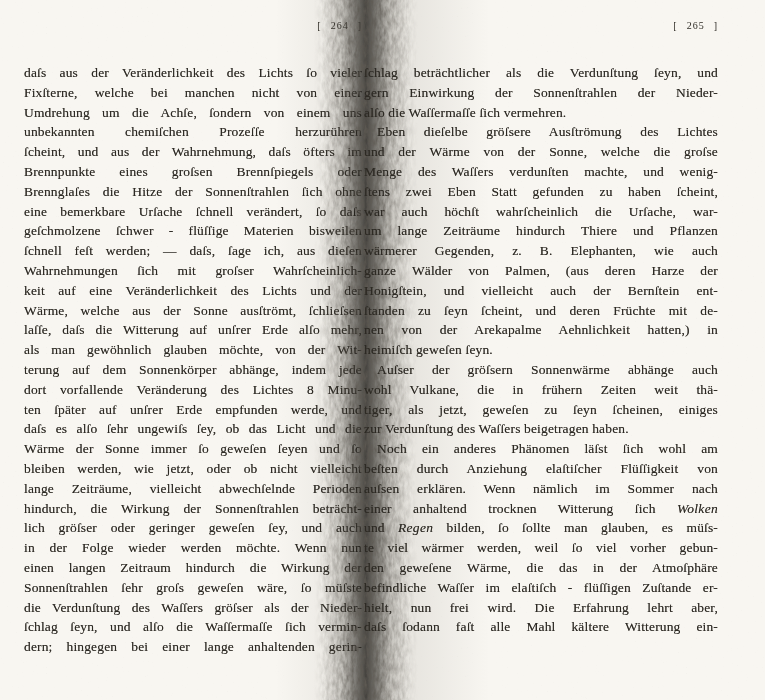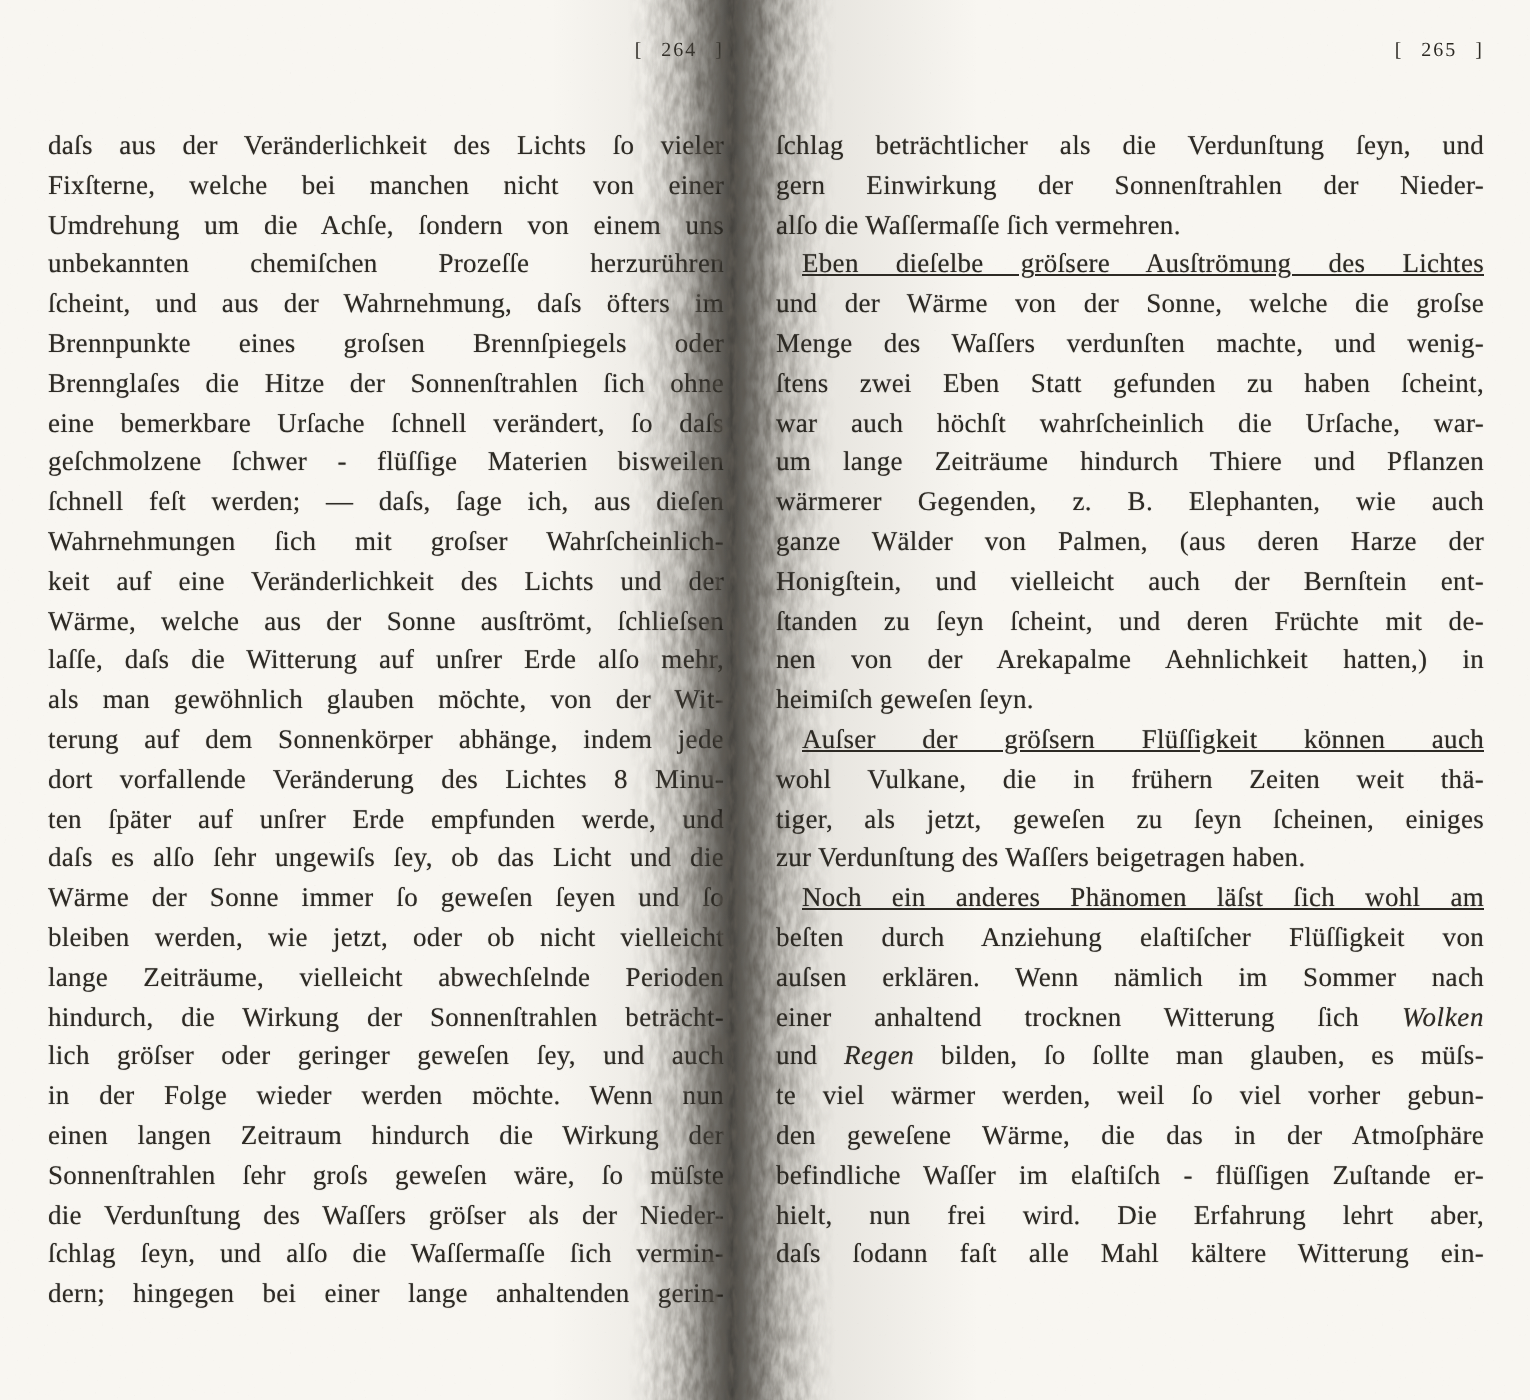--- a/index.html
+++ b/index.html
@@ -21,38 +21,38 @@
     background:linear-gradient(to right,
       rgba(120,115,105,0) 0%,
       rgba(120,115,105,0) 36%,
       rgba(100,95,85,0.10) 45%,
       rgba(100,95,85,0.10) 55%,
       rgba(120,115,105,0) 64%,
       rgba(120,115,105,0) 100%);
   }
   .page{position:absolute;top:0;height:700px;}
   .page-left{left:24px;width:338px;}
-  .page-right{left:388px;width:354px;}
+  .page-right{left:364px;width:354px;}
   .pagenum{
     position:absolute;top:20px;left:0;right:0;
     text-align:right;font-size:10px;
     letter-spacing:1px;word-spacing:0.55em;
     color:var(--ink);
   }
   .page-right .pagenum{text-indent:-20px;}
   .body{position:absolute;top:63px;left:0;right:0;}
   .line{
     height:19.8px;line-height:19.8px;font-size:13.5px;
     letter-spacing:0.15px;
     text-align:justify;text-align-last:justify;
     white-space:nowrap;overflow:visible;
     text-shadow:0 0 0.5px rgba(45,42,36,0.55);
   }
   .line.end{text-align-last:left;}
-  .line.indent{text-indent:13px;text-decoration:underline;}
+  .line.indent{text-indent:13px;}
   .line i{font-style:italic;letter-spacing:0.3px;}
   
   .gutter-core{
     position:absolute;left:322px;top:0;width:88px;height:700px;pointer-events:none;
     background:linear-gradient(to right,
       rgba(40,37,30,0) 0%,
       rgba(40,37,30,0.18) 22%,
       rgba(30,28,23,0.62) 42%,
       rgba(27,25,21,0.80) 50%,
       rgba(30,28,23,0.62) 58%,
@@ -137,21 +137,21 @@
         <div class="line">Menge des Waſſers verdunſten machte, und wenig-</div>
         <div class="line">ſtens zwei Eben Statt gefunden zu haben ſcheint,</div>
         <div class="line">war auch höchſt wahrſcheinlich die Urſache, war-</div>
         <div class="line">um lange Zeiträume hindurch Thiere und Pflanzen</div>
         <div class="line">wärmerer Gegenden, z. B. Elephanten, wie auch</div>
         <div class="line">ganze Wälder von Palmen, (aus deren Harze der</div>
         <div class="line">Honigſtein, und vielleicht auch der Bernſtein ent-</div>
         <div class="line">ſtanden zu ſeyn ſcheint, und deren Früchte mit de-</div>
         <div class="line">nen von der Arekapalme Aehnlichkeit hatten,) in</div>
         <div class="line end">heimiſch geweſen ſeyn.</div>
-        <div class="line indent">Auſser der gröſsern Flüſſigkeit können auch</div>
+        <div class="line indent">Auſser der gröſsern Sonnenwärme abhänge auch</div>
         <div class="line">wohl Vulkane, die in frühern Zeiten weit thä-</div>
         <div class="line">tiger, als jetzt, geweſen zu ſeyn ſcheinen,  einiges</div>
         <div class="line end">zur Verdunſtung des Waſſers beigetragen haben.</div>
         <div class="line indent">Noch ein anderes Phänomen läſst ſich wohl am</div>
         <div class="line">beſten durch Anziehung elaſtiſcher Flüſſigkeit von</div>
         <div class="line">auſsen erklären.  Wenn nämlich im Sommer nach</div>
         <div class="line">einer anhaltend trocknen Witterung ſich <i>Wolken</i></div>
         <div class="line">und <i>Regen</i> bilden, ſo ſollte man glauben, es müſs-</div>
         <div class="line">te viel wärmer werden, weil ſo viel vorher gebun-</div>
         <div class="line">den geweſene Wärme, die das in der Atmoſphäre</div>

